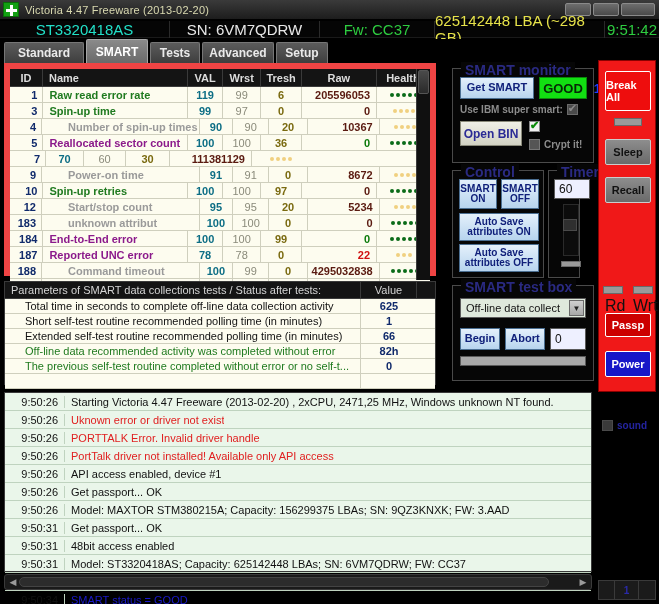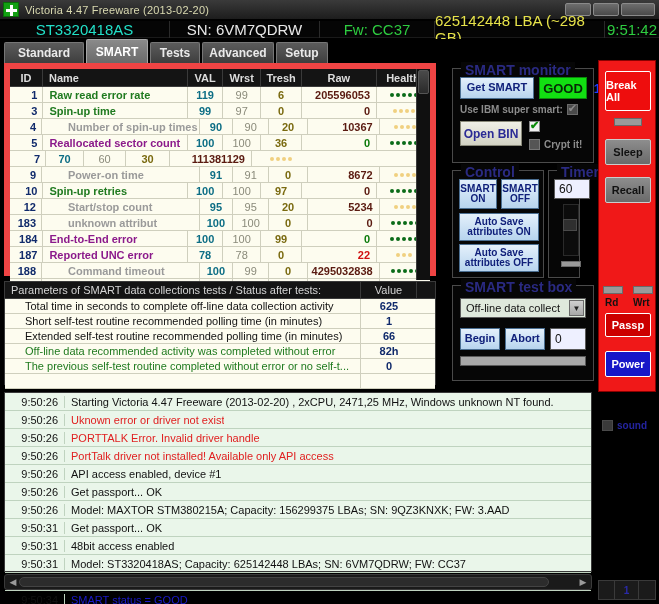--- a/index.html
+++ b/index.html
@@ -263,21 +263,21 @@
   }
   .rbtn {
     position: absolute; display: flex; align-items: center; justify-content: center;
     font-size: 11px; font-weight: bold; border-radius: 2px;
   }
   .rbtn.red { background: #ee0d0d; border: 1px solid #ffffff; color: #ffffff; }
   .rbtn.grey { background: linear-gradient(#8d8d8d,#6a6a6a); border: 1px solid #cccccc; color: #111111; }
   .rbtn.blue { background: #1616c8; border: 1px solid #ffffff; color: #ffffff; }
   .rbtn.dred { background: #cc0000; border: 1px solid #ffffff; color: #ffffff; }
   .led { position: absolute; background: #9a9a9a; border: 1px solid #6a6a6a; }
-  .ledlbl { position: absolute; color: #111; font-size: 10px; font-weight: bold; }
+  .ledlbl { position: absolute; color: #111; font-size: 16px; font-weight: normal; }
 
   
   .logbox {
     position: absolute; left: 4px; top: 392px; width: 588px; height: 180px;
     background: #eaf6ea; border: 1px solid #3a3a3a;
   }
   .logrow { display: flex; height: 18px; align-items: center; border-bottom: 1px solid #bfd3bf; }
   .logrow .time {
     width: 60px; text-align: right; padding-right: 6px;
     color: #111; font-size: 11px; border-right: 1px solid #bfd3bf;

